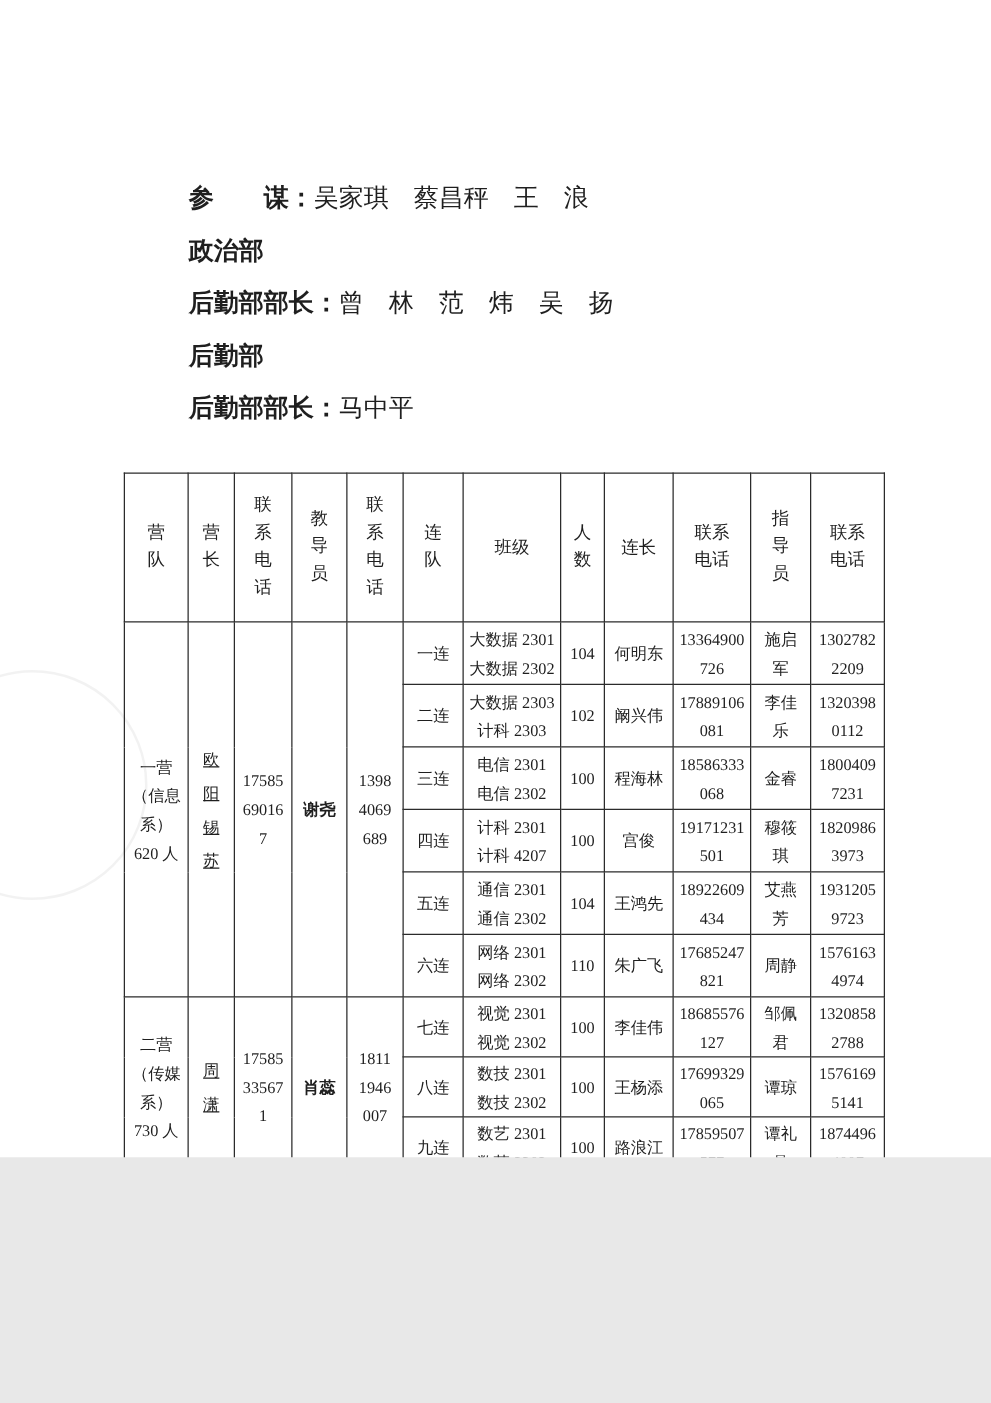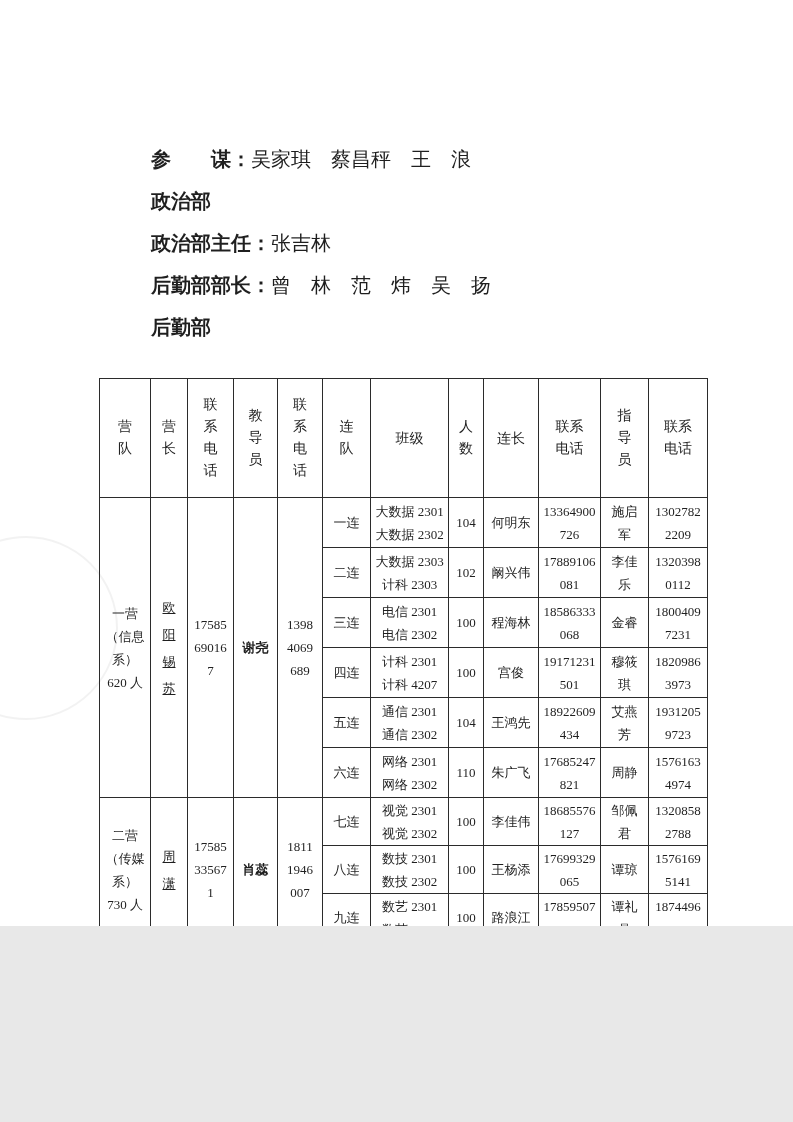--- a/index.html
+++ b/index.html
@@ -51,23 +51,23 @@
 </head>
 <body>
 
 <div class="page">
 
   <div class="seal"></div>
 
   <div class="head-block">
     <div class="h-line"><span class="lbl">参　　谋：</span><span class="val">吴家琪　蔡昌秤　王　浪</span></div>
     <div class="h-line"><span class="lbl">政治部</span><span class="val"></span></div>
-    <div class="h-line"><span class="lbl">政治部主任：</span><span class="val">张吉林</span></div>
     <div class="h-line"><span class="lbl">后勤部部长：</span><span class="val">曾　林　范　炜　吴　扬</span></div>
     <div class="h-line"><span class="lbl">后勤部</span><span class="val"></span></div>
+    <div class="h-line"><span class="lbl">后勤部部长：</span><span class="val">马中平</span></div>
   </div>
 
   <table class="roster">
     <colgroup>
       <col style="width:51px">
         <col style="width:37px">
         <col style="width:46px">
       <col style="width:44px">
         <col style="width:45px">
         <col style="width:48px">

